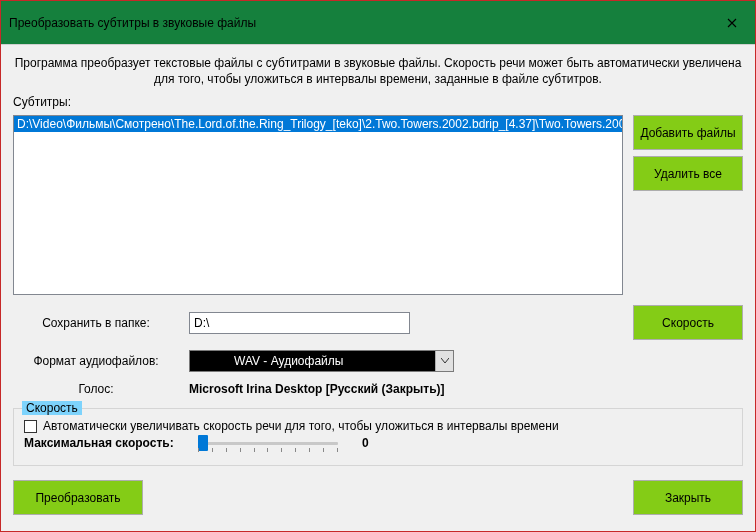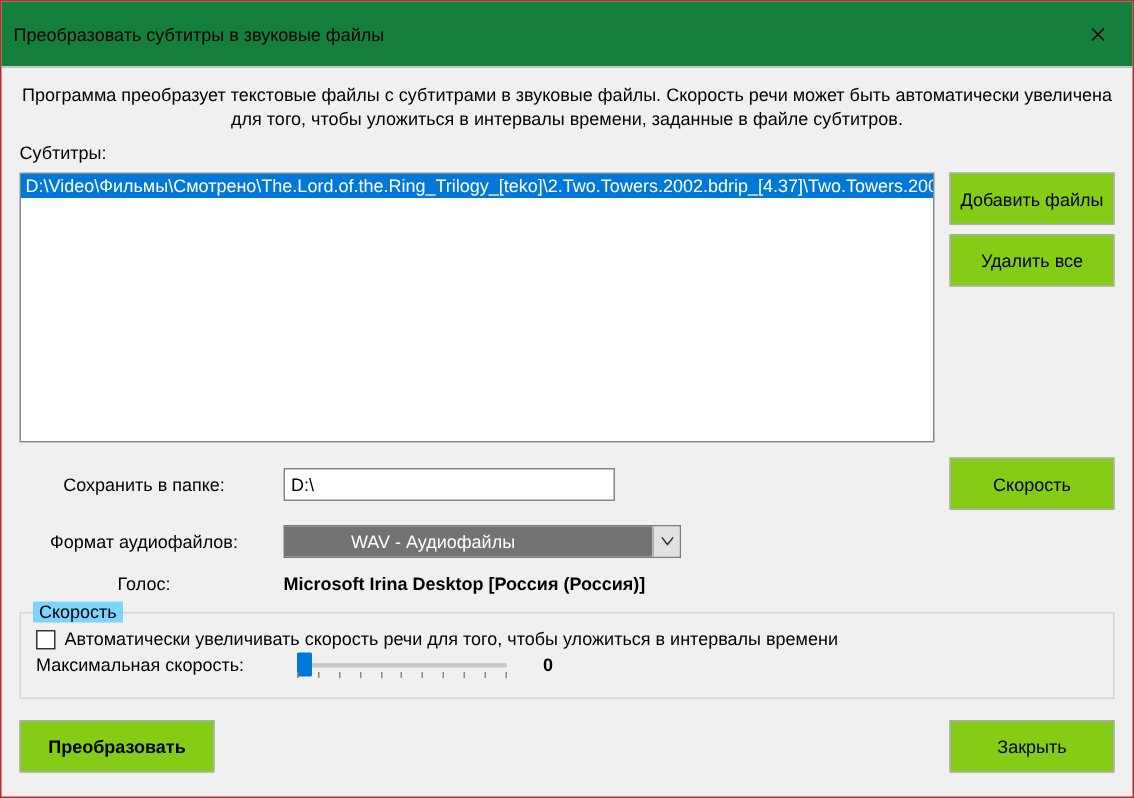--- a/index.html
+++ b/index.html
@@ -113,21 +113,21 @@
   display: flex;
   border: 1px solid #7a7a7a;
 }
 .select-display {
   flex: 1;
   padding: 0 4px;
   line-height: 20px;
   font-size: 12px;
 }
 .select-display.highlight {
-  background: #737373;
+  background: #000000;
   color: #fff;
   padding-left: 44px;
 }
 .select-btn {
   width: 18px;
   background: #e1e1e1;
   border-left: 1px solid #adadad;
   display: flex;
   align-items: center;
   justify-content: center;
@@ -157,21 +157,21 @@
   width: 13px;
   height: 13px;
   background: #fff;
   border: 1px solid #333;
 }
 .slider-row {
   display: flex;
   align-items: center;
   gap: 14px;
 }
-.slider-label { font-size: 12px; min-width: 160px; }
+.slider-label { font-size: 12px; min-width: 160px; font-weight: bold; }
 .slider-track {
   position: relative;
   width: 140px;
   height: 20px;
 }
 .slider-line {
   position: absolute;
   top: 9px;
   left: 0;
   right: 0;
@@ -200,21 +200,21 @@
   width: 1px;
   height: 4px;
   background: #888;
 }
 .slider-value { font-weight: bold; font-size: 12px; margin-left: 10px; }
 .bottom-row {
   display: flex;
   justify-content: space-between;
   margin-top: 8px;
 }
-.btn.primary { font-weight: bold; width: 130px; }
+.btn.primary { font-weight: normal; width: 130px; }
 .btn.close { width: 110px; text-align: center; }
 </style>
 </head>
 <body>
 
 <div class="window">
 
   <div class="titlebar">
     <div class="titlebar-text">Преобразовать субтитры в звуковые файлы</div>
     <div class="titlebar-close">
@@ -254,21 +254,21 @@
         <div class="select-btn">
           <svg width="8" height="6" viewBox="0 0 8 6">
               <path d="M0 0 L4 5 L8 0" stroke="#333" stroke-width="1" fill="none"></path>
             </svg>
         </div>
       </div>
     </div>
 
     <div class="form-row">
       <div class="form-label">Голос:</div>
-      <div class="voice-value">Microsoft Irina Desktop [Россия (Россия)]</div>
+      <div class="voice-value">Microsoft Irina Desktop [Русский (Закрыть)]</div>
     </div>
 
     <div class="groupbox">
       <div class="groupbox-title">Скорость</div>
       <div class="check-row">
         <div class="checkbox"></div>
         <div>Автоматически увеличивать скорость речи для того, чтобы уложиться в интервалы времени</div>
       </div>
       <div class="slider-row">
         <div class="slider-label">Максимальная скорость:</div>

